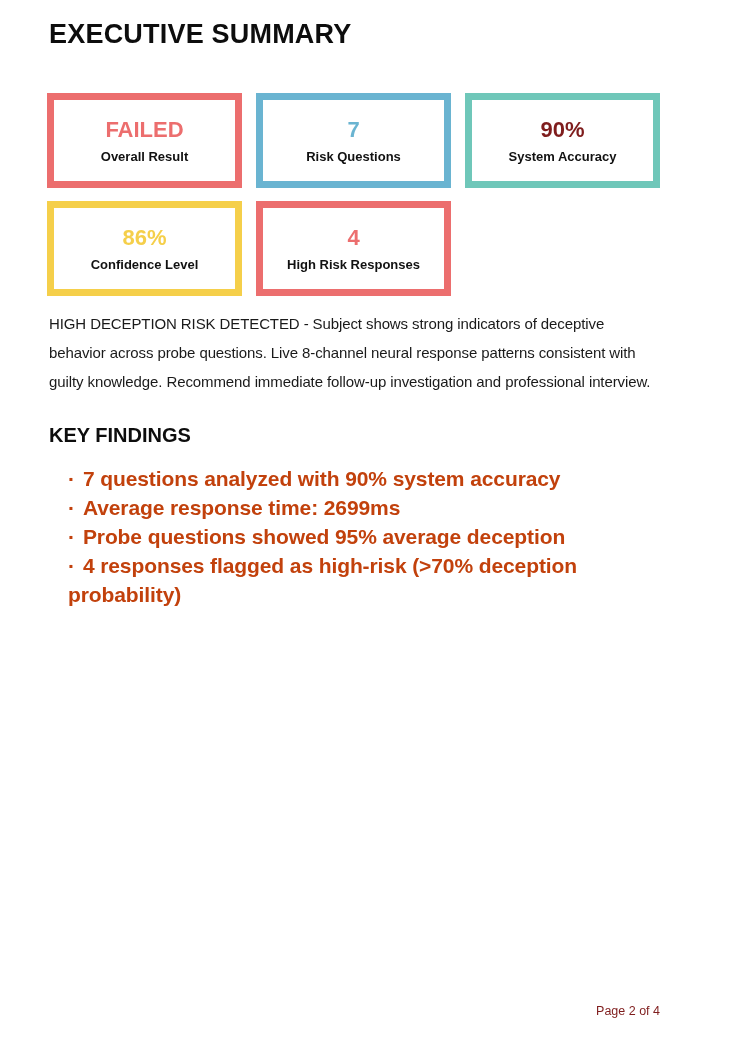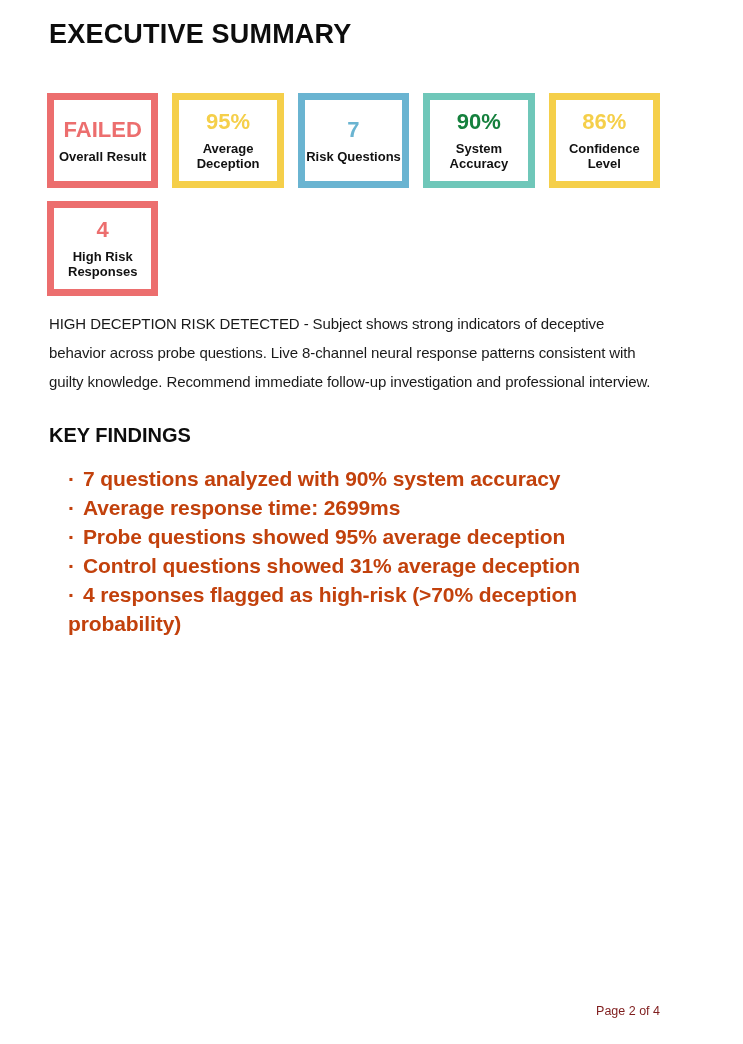--- a/index.html
+++ b/index.html
@@ -16,21 +16,21 @@
   .doc-title {
     margin: 18px 46px 0 49px;
     font-size: 27px;
     line-height: 32px;
     font-weight: bold;
     color: #0d0d0d;
     letter-spacing: 0.2px;
   }
   .stats-grid {
     display: grid;
-    grid-template-columns: repeat(5, 1fr);
+    grid-template-columns: repeat(3, 1fr);
     gap: 13px 14px;
     margin: 43px 46px 0 47px;
   }
   .stat-card {
     box-sizing: border-box;
     height: 95px;
     background: #ffffff;
     border: 7px solid #cccccc; 
     display: flex;
     flex-direction: column;
@@ -94,30 +94,26 @@
 
 <div class="page">
 
   <h1 class="doc-title">EXECUTIVE SUMMARY</h1>
 
   <div class="stats-grid">
     <div class="stat-card" style="border-color: rgb(236, 110, 110);">
       <div class="stat-value" style="color: rgb(236, 110, 110);">FAILED</div>
       <div class="stat-label">Overall Result</div>
     </div>
-    <div class="stat-card" style="border-color: rgb(245, 207, 74);">
-      <div class="stat-value" style="color: rgb(245, 207, 74);">95%</div>
-      <div class="stat-label">Average Deception</div>
-    </div>
     <div class="stat-card" style="border-color: rgb(106, 180, 209);">
       <div class="stat-value" style="color: rgb(106, 180, 209);">7</div>
       <div class="stat-label">Risk Questions</div>
     </div>
     <div class="stat-card" style="border-color: rgb(111, 199, 185);">
-      <div class="stat-value" style="color: #15803d;">90%</div>
+      <div class="stat-value" style="color: #7f1d1d;">90%</div>
       <div class="stat-label">System Accuracy</div>
     </div>
     <div class="stat-card" style="border-color: rgb(245, 207, 74);">
       <div class="stat-value" style="color: rgb(245, 207, 74);">86%</div>
       <div class="stat-label">Confidence Level</div>
     </div>
     <div class="stat-card" style="border-color: rgb(236, 110, 110);">
       <div class="stat-value" style="color: rgb(236, 110, 110);">4</div>
       <div class="stat-label">High Risk Responses</div>
     </div>
@@ -130,22 +126,19 @@
     <li>
       <span class="bullet-dot">·</span><span>7 questions analyzed with 90% system accuracy</span>
     </li>
     <li>
       <span class="bullet-dot">·</span><span>Average response time: 2699ms</span>
     </li>
     <li>
       <span class="bullet-dot">·</span><span>Probe questions showed 95% average deception</span>
     </li>
     <li>
-      <span class="bullet-dot">·</span><span>Control questions showed 31% average deception</span>
-    </li>
-    <li>
       <span class="bullet-dot">·</span><span>4 responses flagged as high-risk (&gt;70% deception probability)</span>
     </li>
   </ul>
 
   <div class="page-footer">Page 2 of 4</div>
 
 </div>
 
 </body></html>

